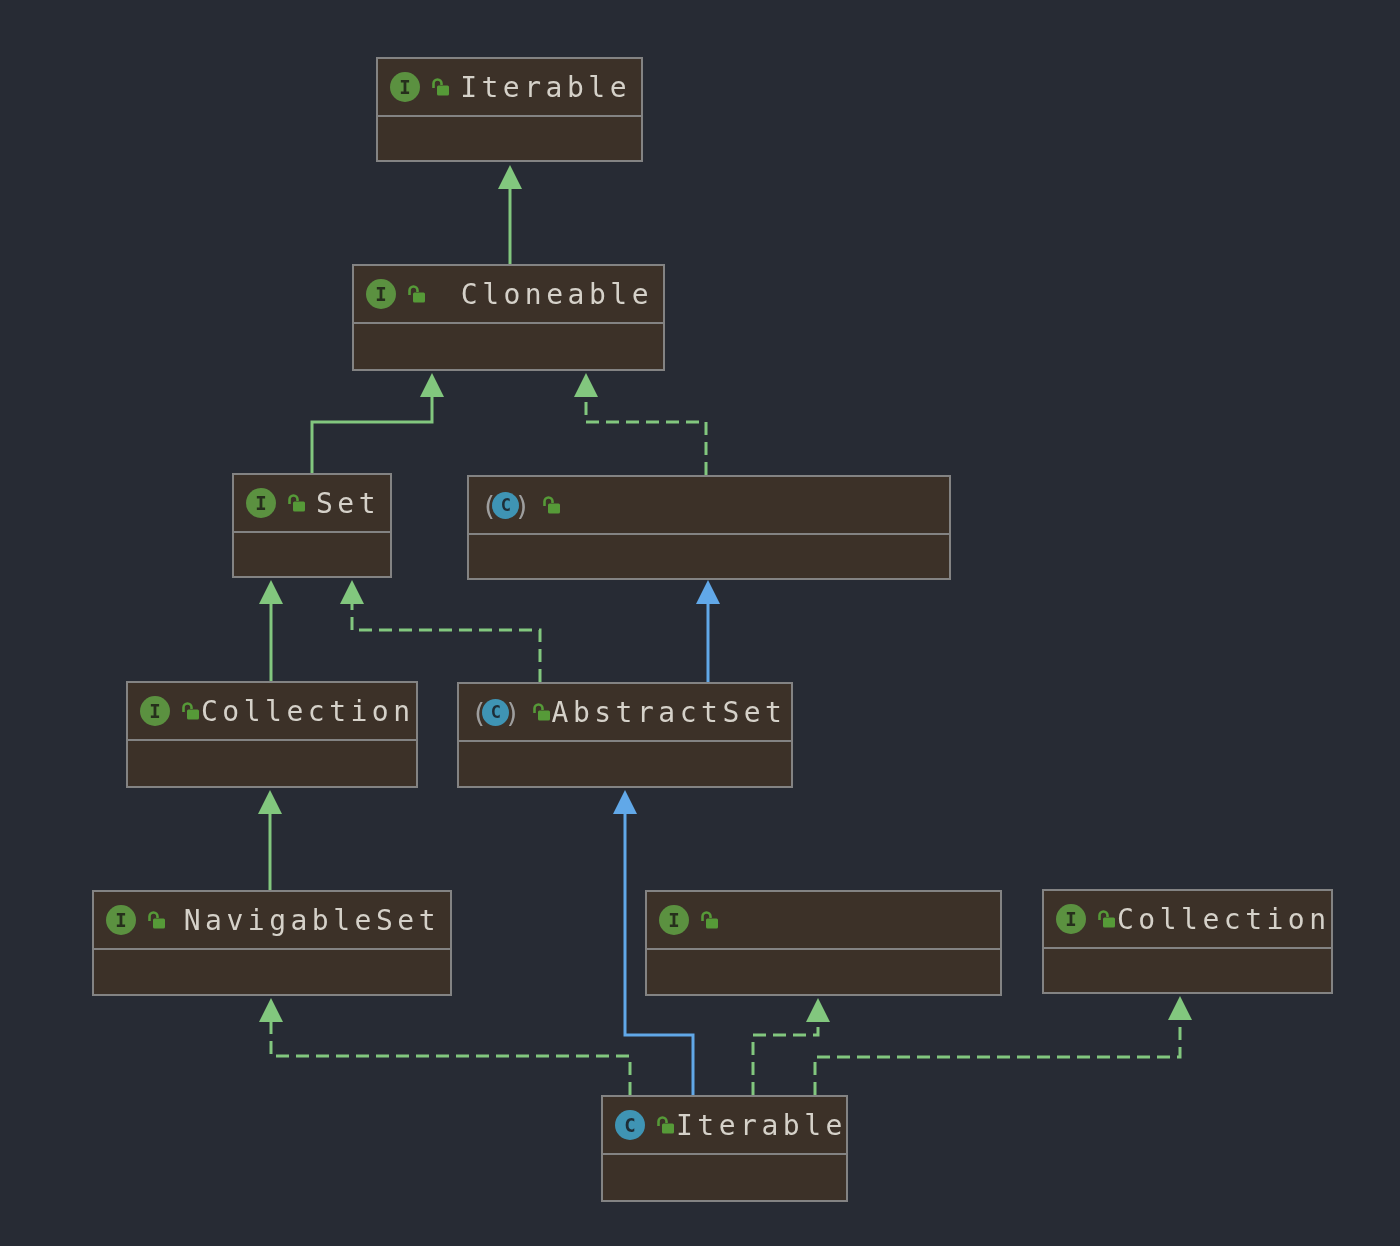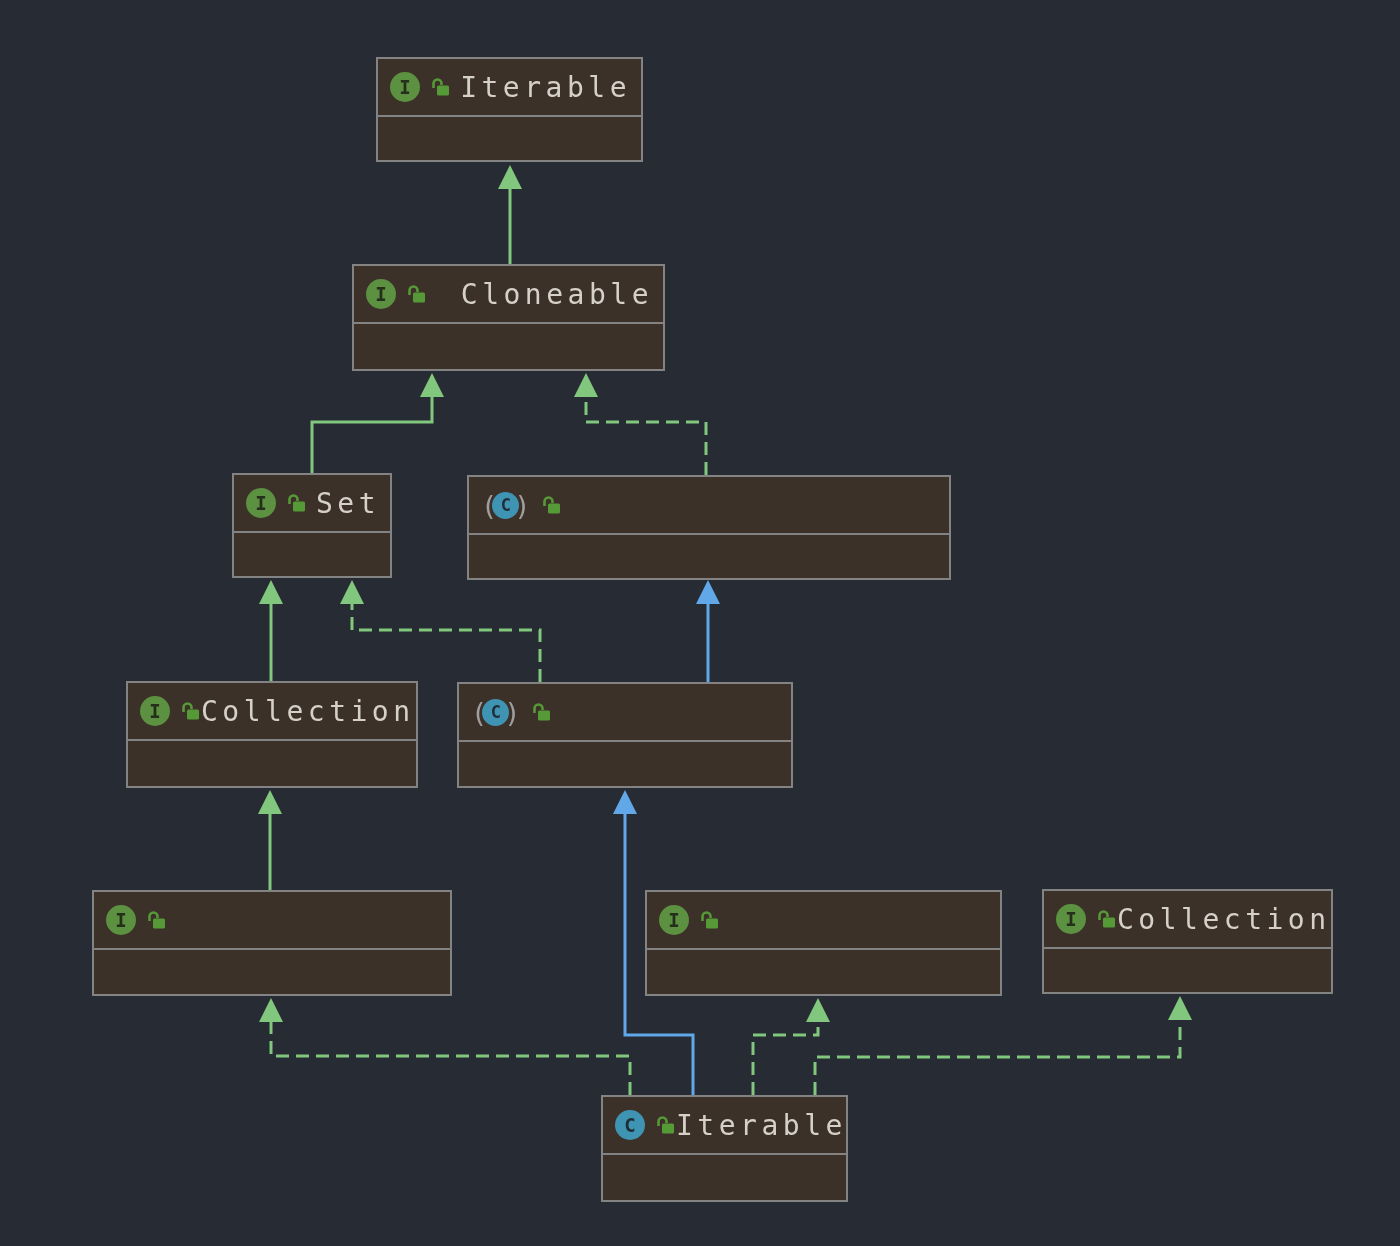--- a/index.html
+++ b/index.html
@@ -182,33 +182,35 @@
             <span class="abstract-wrap">
               <span class="paren l">(</span>
               <span class="circ c-circ">C</span>
               <span class="paren r">)</span>
             </span>
             <svg width="22" height="22" viewBox="0 0 22 22" class="lock-icon">
               <path d="M4.5 12 V7.5 a4 4 0 0 1 8 0 V9" fill="none" stroke="#569a38" stroke-width="2.6"></path>
               <rect x="8" y="9.5" width="12" height="10" rx="1.5" fill="#569a38"></rect>
             </svg>
           </span>
+      <span class="node-label">AbstractSet</span>
     </div>
     <div class="node-body"></div>
   </div>
 
   <div class="node" style="left: 92px; top: 890px; width: 360px; height: 106px;">
     <div class="node-header">
       <span class="icon-cluster">
             <span class="circ i-circ">I</span>
             <svg width="22" height="22" viewBox="0 0 22 22" class="lock-icon">
               <path d="M4.5 12 V7.5 a4 4 0 0 1 8 0 V9" fill="none" stroke="#569a38" stroke-width="2.6"></path>
               <rect x="8" y="9.5" width="12" height="10" rx="1.5" fill="#569a38"></rect>
             </svg>
           </span>
+      <span class="node-label">NavigableSet</span>
     </div>
     <div class="node-body"></div>
   </div>
 
   <div class="node" style="left: 645px; top: 890px; width: 357px; height: 106px;">
     <div class="node-header">
       <span class="icon-cluster">
             <span class="circ i-circ">I</span>
             <svg width="22" height="22" viewBox="0 0 22 22" class="lock-icon">
               <path d="M4.5 12 V7.5 a4 4 0 0 1 8 0 V9" fill="none" stroke="#569a38" stroke-width="2.6"></path>

